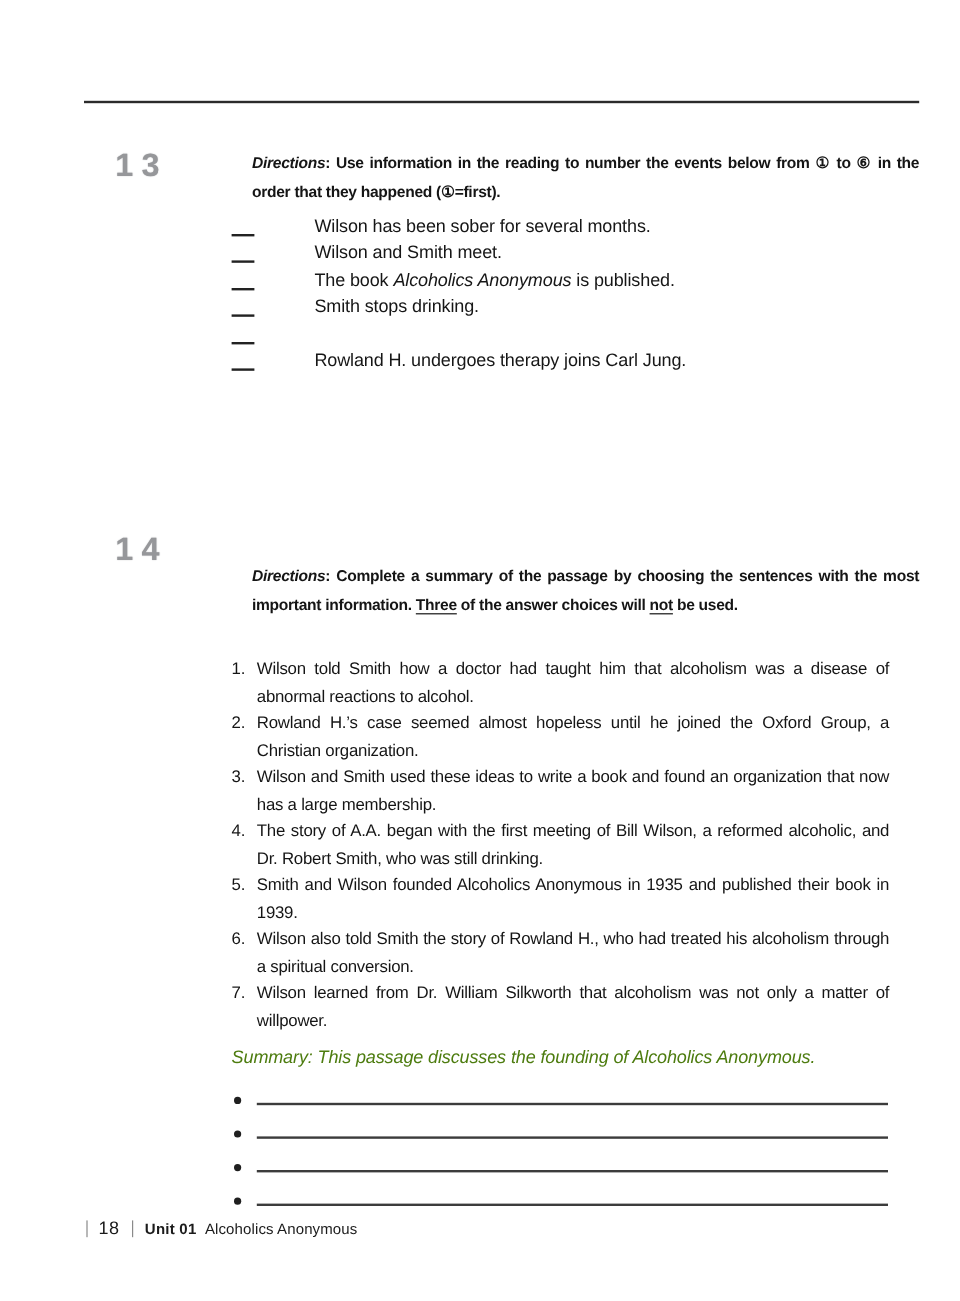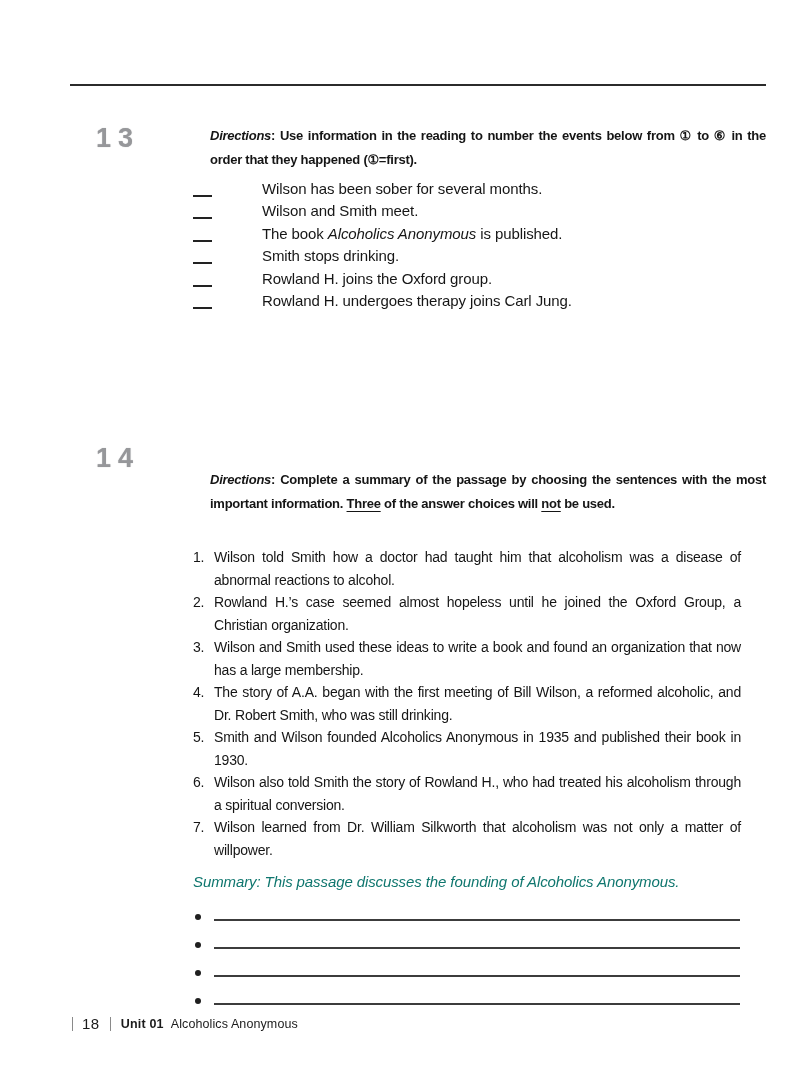--- a/index.html
+++ b/index.html
@@ -63,21 +63,21 @@
     width: 548px; font-size: 14px; letter-spacing: -0.2px;
     color: #151515;
   }
   .choice-row { display: flex; line-height: 22.5px; }
   .choice-num { width: 21px; flex: none; }
   .choice-text { flex: 1; text-align: justify; text-align-last: left; }
 
   .summary-line {
     position: absolute; left: 193px; top: 873px;
     font-size: 15px; font-style: italic; letter-spacing: -0.1px;
-    color: #0f766e;
+    color: #4d7c0f;
   }
 
   .summary-blanks { position: absolute; left: 195px; top: 896px; width: 545px; }
   .blank-row { display: flex; align-items: flex-end; height: 28px; }
   .bullet {
     width: 6px; height: 6px; border-radius: 50%;
     background: #1f1f1f; flex: none;
     margin: 0 13px 4px 0;
   }
   .write-line { flex: 1; height: 0; border-bottom: 2px solid #3c3c3c; margin-bottom: 3px; }
@@ -115,21 +115,20 @@
       <div class="event-row">
         <span class="blank"></span>
         <span class="event-text"><span class="seg">The book </span><span class="seg i">Alcoholics Anonymous</span><span class="seg"> is published.</span></span>
       </div>
       <div class="event-row">
         <span class="blank"></span>
         <span class="event-text"><span class="seg">Smith stops drinking.</span></span>
       </div>
       <div class="event-row">
         <span class="blank"></span>
-        <span class="event-text"><span class="seg">Rowland H. joins the Oxford group.</span></span>
       </div>
       <div class="event-row">
         <span class="blank"></span>
         <span class="event-text"><span class="seg">Rowland H. undergoes therapy joins Carl Jung.</span></span>
       </div>
     </div>
 
   <div class="ex-number" id="ex14-num">14</div>
 
   <div class="directions" id="ex14-directions"><span class="seg b i">Directions</span><span class="seg b">: Complete a summary of the passage by choosing the sentences with the most important information. </span><span class="seg b u">Three</span><span class="seg b"> of the answer choices will </span><span class="seg b u">not</span><span class="seg b"> be used.</span></div>
@@ -146,21 +145,21 @@
       <div class="choice-row">
         <span class="choice-num">3.</span>
         <span class="choice-text">Wilson and Smith used these ideas to write a book and found an organization that now has a large membership.</span>
       </div>
       <div class="choice-row">
         <span class="choice-num">4.</span>
         <span class="choice-text">The story of A.A. began with the first meeting of Bill Wilson, a reformed alcoholic, and Dr. Robert Smith, who was still drinking.</span>
       </div>
       <div class="choice-row">
         <span class="choice-num">5.</span>
-        <span class="choice-text">Smith and Wilson founded Alcoholics Anonymous in 1935 and published their book in 1930.</span>
+        <span class="choice-text">Smith and Wilson founded Alcoholics Anonymous in 1935 and published their book in 1939.</span>
       </div>
       <div class="choice-row">
         <span class="choice-num">6.</span>
         <span class="choice-text">Wilson also told Smith the story of Rowland H., who had treated his alcoholism through a spiritual conversion.</span>
       </div>
       <div class="choice-row">
         <span class="choice-num">7.</span>
         <span class="choice-text">Wilson learned from Dr. William Silkworth that alcoholism was not only a matter of willpower.</span>
       </div>
     </div>

